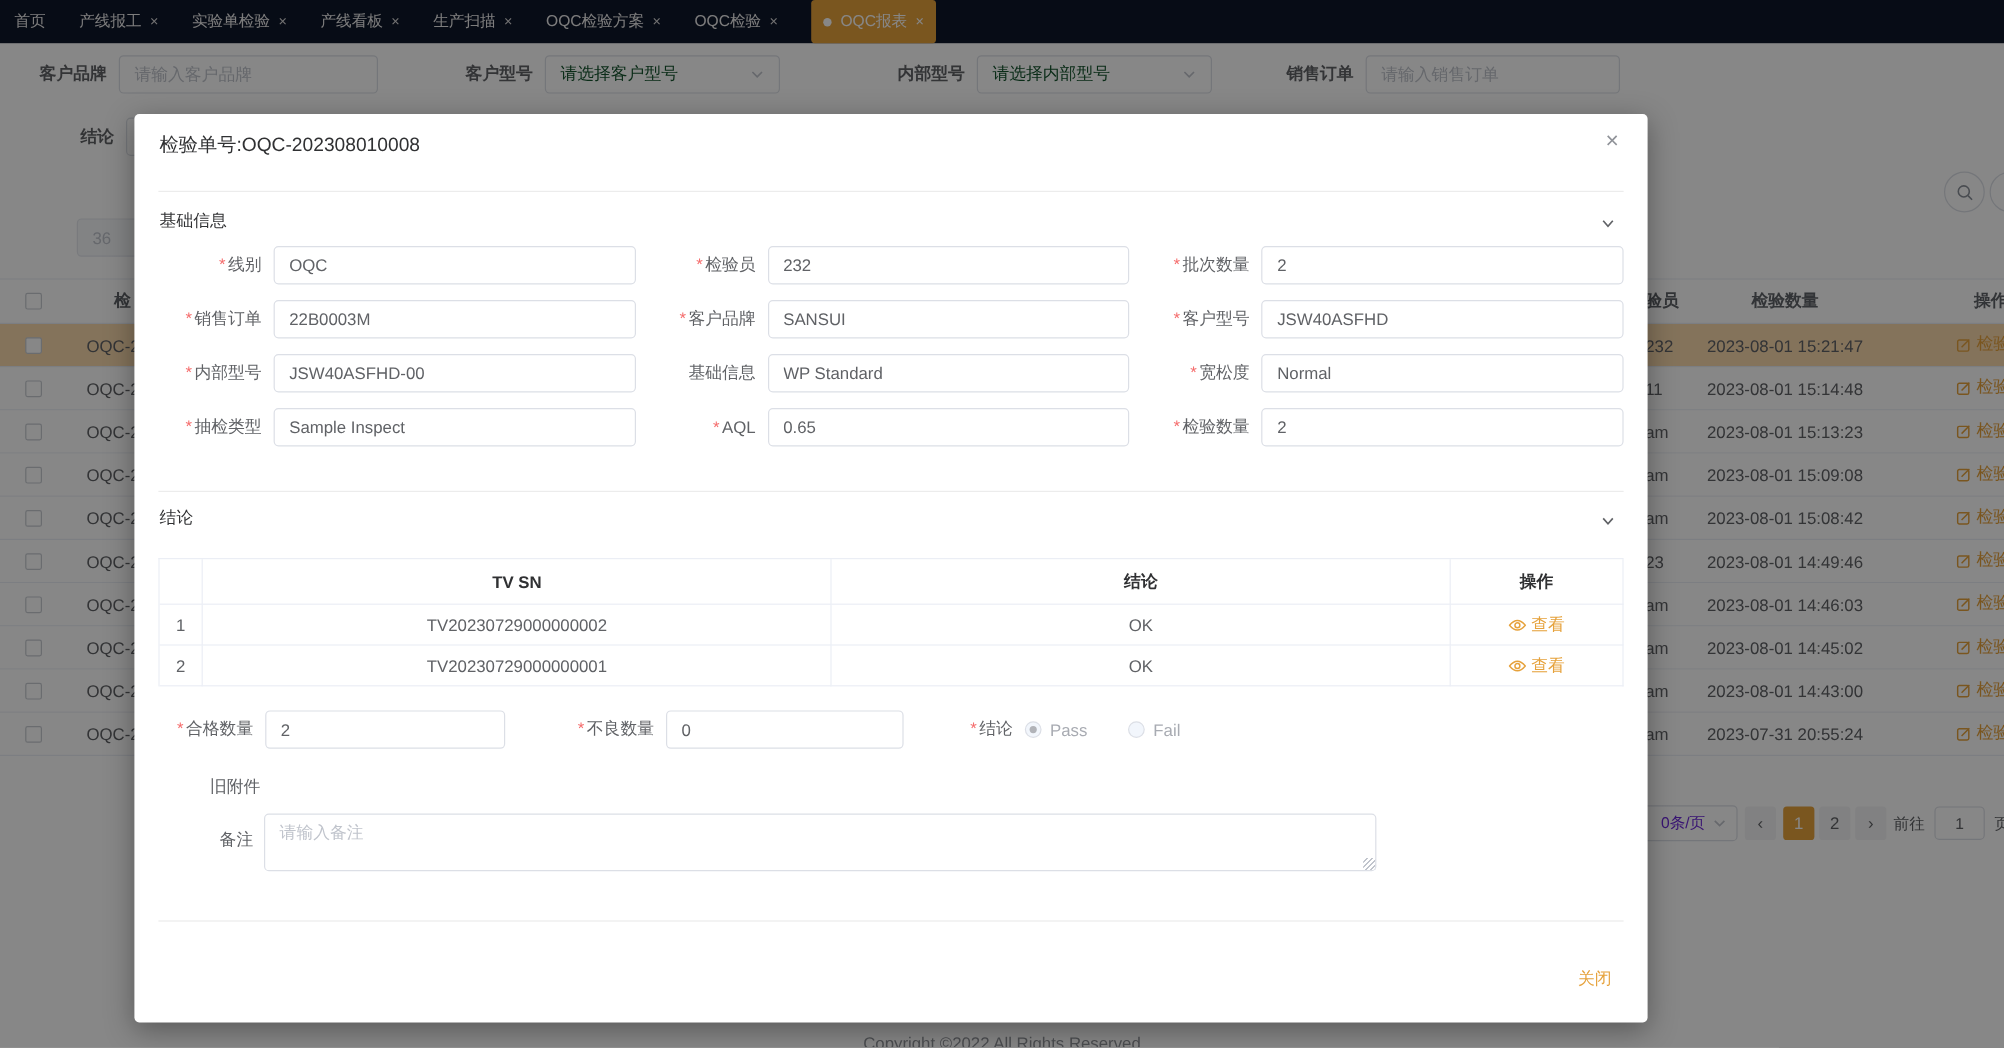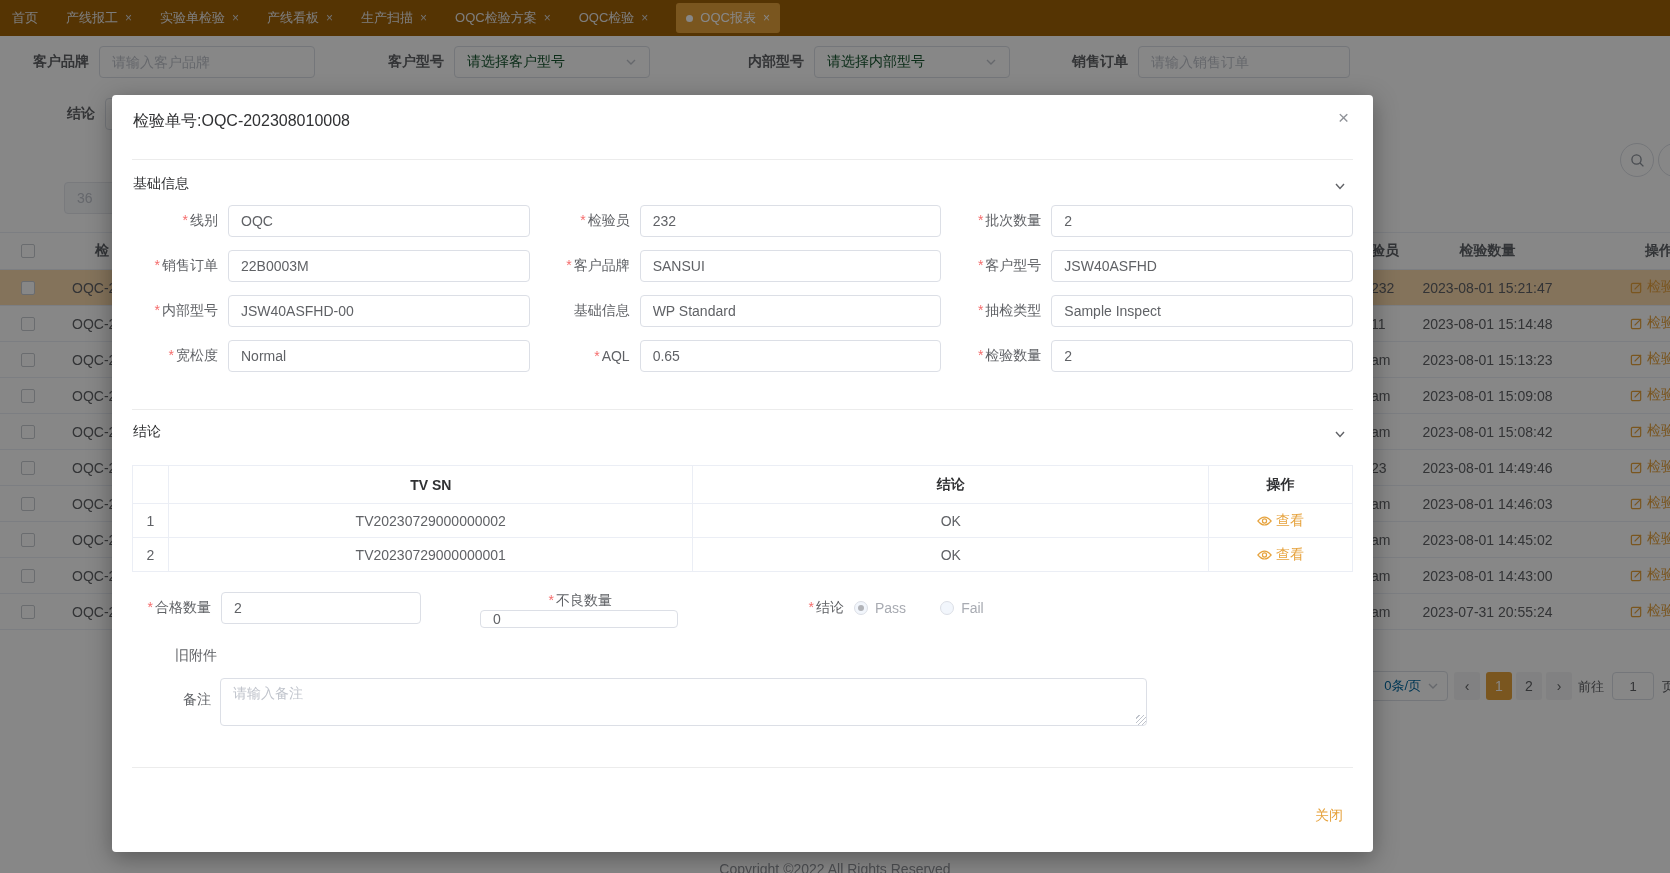--- a/index.html
+++ b/index.html
@@ -1,22 +1,22 @@
 <!DOCTYPE html>
 <html><head>
 <meta charset="utf-8">
 <style>
   * { margin:0; padding:0; box-sizing:border-box; }
   html,body { background:#555; }
   .page { position:relative; width:1670px; height:873px; background:#fff; overflow:hidden;
           font-family:"Liberation Sans", sans-serif; font-size:14px; color:#606266; }
 
   
-  .tabbar { position:absolute; left:0; top:0; width:100%; height:36px; background:#a16207;
-            display:flex; align-items:center; padding-left:12px; gap:28px; }
+  .tabbar { position:absolute; left:0; top:0; width:100%; height:36px; background:#0f172a;
+            display:flex; padding-left:12px; gap:28px; }
   .tab { display:flex; align-items:center; gap:7px; font-size:13px; color:#ececec; cursor:pointer; white-space:nowrap; }
   .tab .x { font-size:12px; color:#d8d8d8; }
   .tab.active { background:#e6a23c; color:#fff; padding:6px 10px; border-radius:3px; }
   .tab.active .x { color:#fff; }
   .tab .dot { width:7px; height:7px; border-radius:50%; background:#fff; }
 
   .fgroup { position:absolute; top:46px; display:flex; align-items:center; gap:10px; }
   .flabel { font-weight:700; color:#606266; white-space:nowrap; }
   .inp, .sel { height:32px; border:1px solid #dcdfe6; border-radius:4px; background:#fff;
                font-size:14px; color:#606266; padding:0 12px;
@@ -46,21 +46,21 @@
   .c-fill { flex:1; }
   .c-insp { width:60px; padding-left:31px; white-space:nowrap; overflow:hidden; }
   .c-time { width:175px; text-align:center; white-space:nowrap; }
   .c-ops { width:95px; padding-left:55px; white-space:nowrap; overflow:visible; }
   .head .c-ops { padding-left:70px; }
   .oplink { color:#e6a23c; display:inline-flex; align-items:center; gap:4px; cursor:pointer; white-space:nowrap; }
 
   .pag { position:absolute; top:670px; left:0; width:100%; height:34px; }
   .psel { position:absolute; left:1352px; top:1px; width:96px; height:30px; border:1px solid #dcdfe6;
           border-radius:4px; background:#fff; display:flex; align-items:center; justify-content:flex-end;
-          padding-right:8px; gap:6px; color:#0369a1; font-size:13px; }
+          padding-right:8px; gap:6px; color:#6d28d9; font-size:13px; }
   .chip { position:absolute; top:2px; width:26px; height:28px; border-radius:3px; background:#f4f4f5;
           display:flex; align-items:center; justify-content:center; color:#606266; font-size:14px; cursor:pointer; }
   .chip.active { background:#e6a23c; color:#fff; }
   .goto-label { position:absolute; left:1578px; top:8px; font-size:13px; }
   .goto-input { position:absolute; left:1612px; top:2px; width:42px; height:28px; border:1px solid #dcdfe6;
                 border-radius:4px; background:#fff; text-align:center; font-size:13px; color:#606266;
                 font-family:"Liberation Sans", sans-serif; }
   .goto-unit { position:absolute; left:1662px; top:8px; font-size:13px; }
   .copyright { position:absolute; top:861px; left:0; width:100%; text-align:center; color:#909399; }
 
@@ -434,26 +434,26 @@
         </div>
       <div class="fcell">
           <span class="lab"><span class="req">*</span><span>内部型号</span></span>
           <input value="JSW40ASFHD-00" style="">
         </div>
       <div class="fcell">
           <span class="lab"><span class="req"></span><span>基础信息</span></span>
           <input value="WP Standard" style="">
         </div>
       <div class="fcell">
+          <span class="lab"><span class="req">*</span><span>宽松度</span></span>
+          <input value="Normal" style="">
+        </div>
+      <div class="fcell">
           <span class="lab"><span class="req">*</span><span>抽检类型</span></span>
           <input value="Sample Inspect" style="">
-        </div>
-      <div class="fcell">
-          <span class="lab"><span class="req">*</span><span>宽松度</span></span>
-          <input value="Normal" style="">
         </div>
       <div class="fcell">
           <span class="lab"><span class="req">*</span><span>AQL</span></span>
           <input value="0.65" style="">
         </div>
       <div class="fcell">
           <span class="lab"><span class="req">*</span><span>检验数量</span></span>
           <input value="2" style="">
         </div>
     </div>
@@ -499,21 +499,21 @@
             </span>
           </div>
       </div>
     </div>
 
     <div class="brow">
       <div class="bitem" style="left:1px;">
         <span class="lab" style="width:88px;"><span class="req">*</span><span>合格数量</span></span>
         <input style="width: 200px;" value="2">
       </div>
-      <div class="bitem" style="left:348px;flex-direction:column;">
+      <div class="bitem" style="left:337px;">
         <span class="lab" style="width:86px;"><span class="req">*</span><span>不良数量</span></span>
         <input style="width: 198px;" value="0">
       </div>
       <div class="bitem" style="left:650px;">
         <span class="lab" style="width:72px;"><span class="req">*</span><span>结论</span></span>
         <span class="radio">
             <span class="rdot on"></span>
             <span>Pass</span>
           </span>
         <span class="radio">

